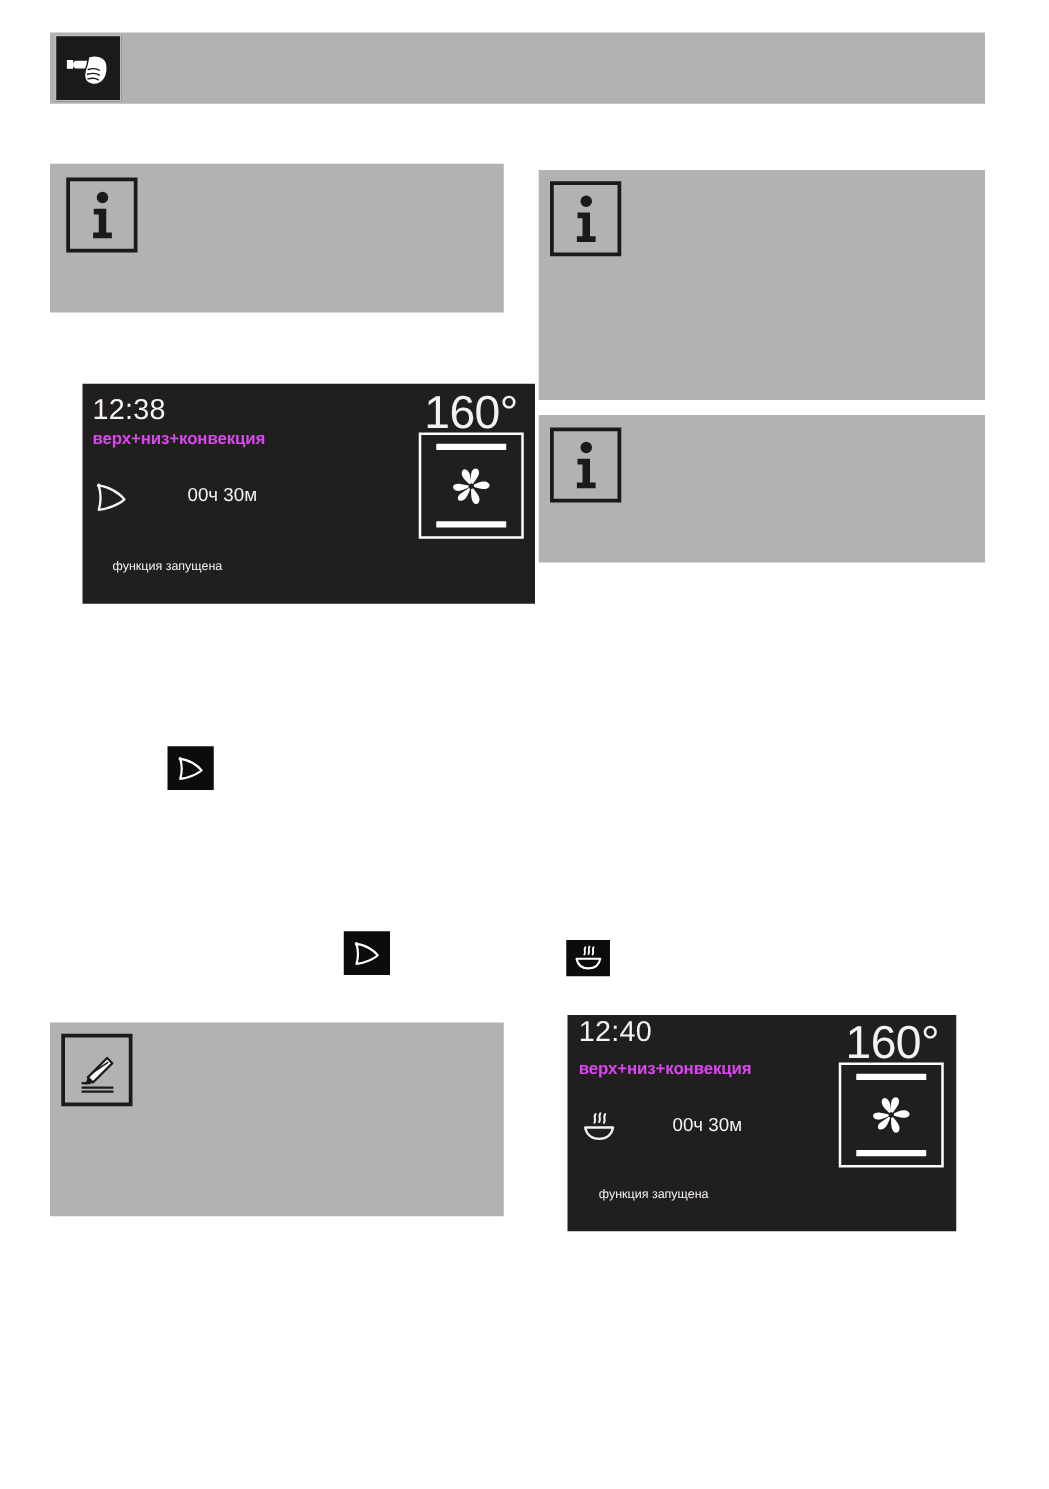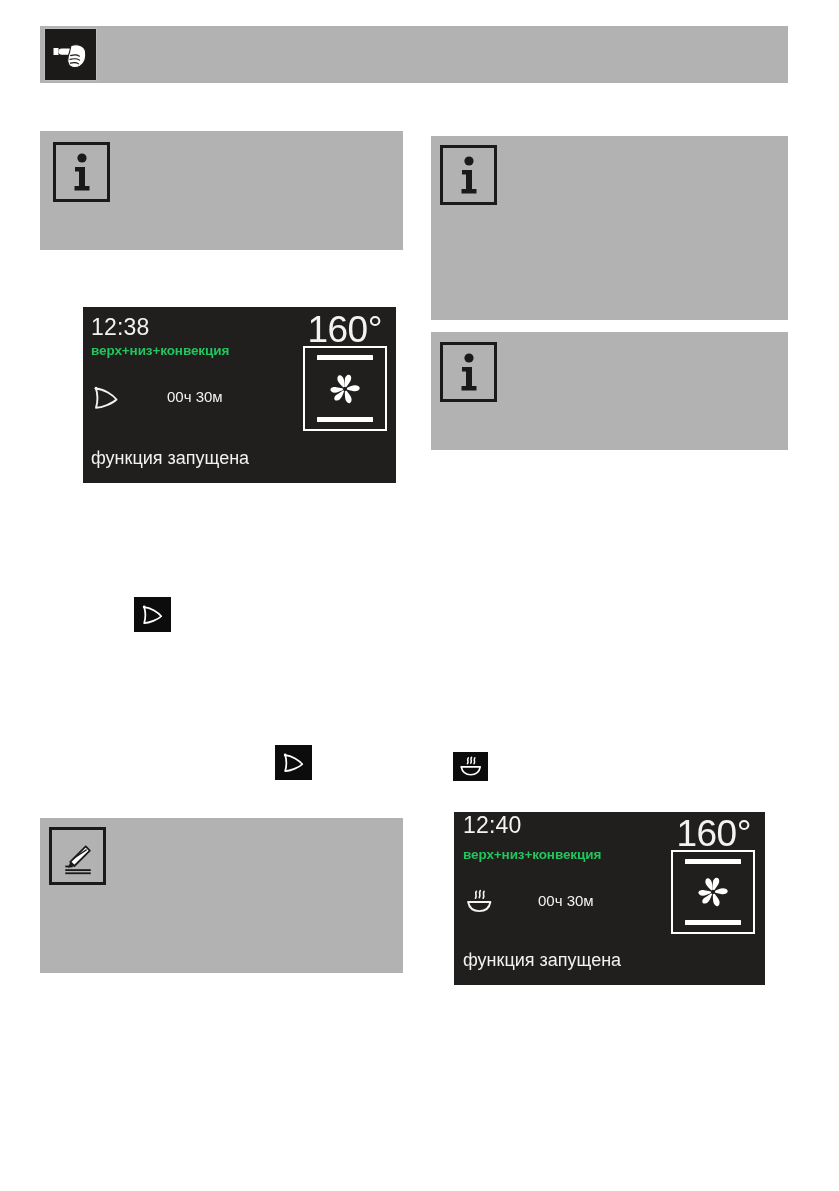--- a/index.html
+++ b/index.html
@@ -58,44 +58,45 @@
     font-size:23px;
     font-weight:400;
     letter-spacing:.2px;
     color:#f4f2f0;
   }
   .disp-mode{
     position:absolute;
     font-size:13.5px;
     font-weight:700;
     letter-spacing:-.1px;
-    color:#22c55e;
+    color:#d946ef;
     white-space:nowrap;
   }
   .disp-temp{
     position:absolute;
     font-size:37px;
     font-weight:300;
     color:#f4f2f0;
     letter-spacing:-.5px;
   }
   .disp-timer-value{
     position:absolute;
     font-size:15px;
     font-weight:400;
     color:#f4f2f0;
     white-space:nowrap;
     margin-left:36px;
   }
   .disp-status{
     position:absolute;
-    font-size:18px;
+    font-size:10px;
     font-weight:400;
     color:#f4f2f0;
     white-space:nowrap;
+    margin-left:16px;
   }
   .mode-tile{
     position:absolute;
     border:2.5px solid #ffffff;
     box-sizing:border-box;
     display:flex;flex-direction:column;
     align-items:center;justify-content:space-between;
     padding:7px 0;
   }
   .heat-bar{
@@ -159,21 +160,21 @@
 <div class="abs callout" style="left:431px;top:332px;width:357px;height:118px;">
   <div class="abs icon-box icon-outline" style="left:9px;top:10px;width:57px;height:60px;">
     <svg width="34" height="42" viewBox="0 0 34 42" aria-hidden="true">
       <circle cx="17" cy="7" r="4.6" fill="#1a1a1a"></circle>
       <path d="M10 16 h10 v19 h4.5 v4.5 h-15 V35 h4.5 V20.5 H10 Z" fill="#1a1a1a"></path>
     </svg>
   </div>
   <div class="abs body" style="left:82px;top:12px;width:265px;"></div>
 </div>
 
-<div class="display" style="left:83px;top:307px;width:313px;height:176px;">
+<div class="display" style="left:66px;top:307px;width:362px;height:176px;">
 
   <span class="disp-time" style="left:8px;top:7px;">12:38</span>
 
   <span class="disp-mode" style="left:8px;top:36px;">верх+низ+конвекция</span>
 
   <span class="disp-temp" style="right:14px;top:2px;">160°</span>
 
   <span class="abs" style="left:8px;top:78px;">
     <svg width="30" height="26" viewBox="0 0 30 26" aria-hidden="true">
       <path d="M5 3.5 C13 4 22 10 25.5 14.5 C21.5 18.5 11 22.5 5 22.8

